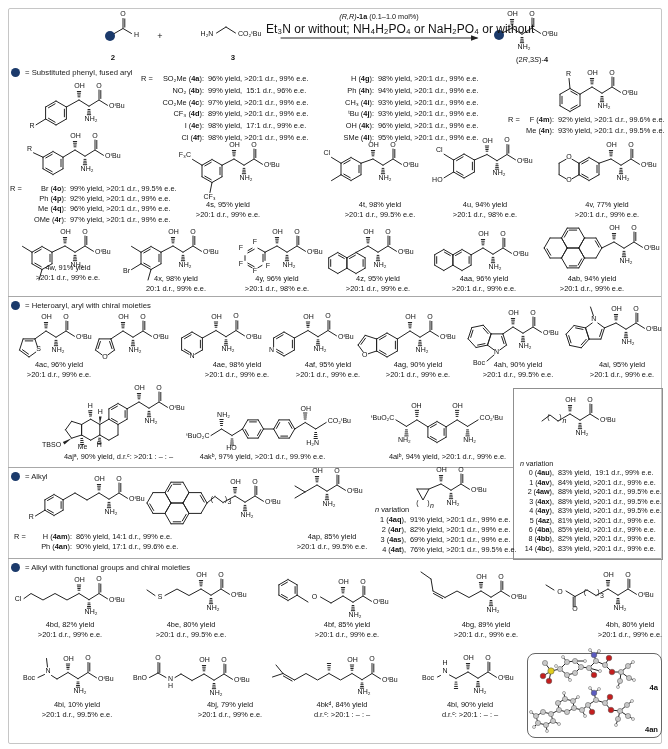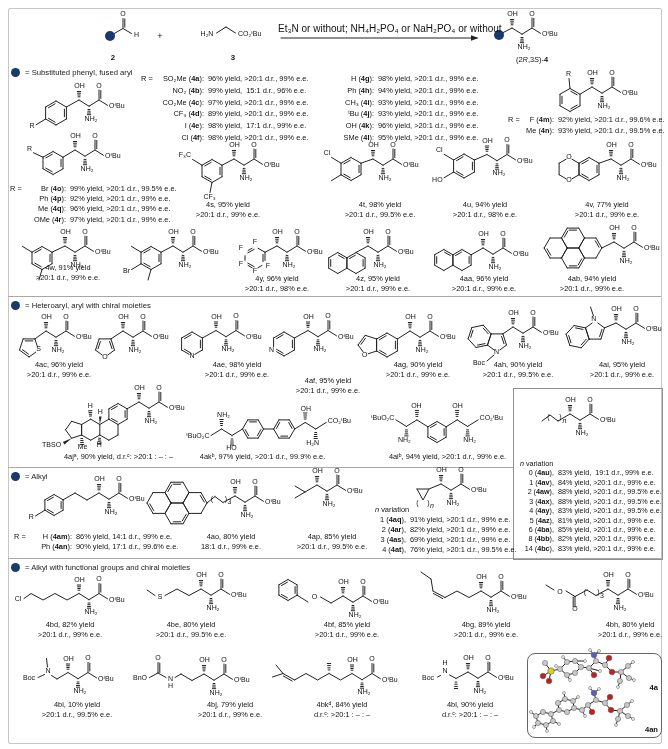--- a/index.html
+++ b/index.html
@@ -1433,21 +1433,22 @@
 <circle cx="618" cy="719" r="2.6" fill="#c8c8c8" stroke="#555555" stroke-width="0.5"></circle>
 <circle cx="592" cy="712" r="2.8" fill="#c41e1e" stroke="#555555" stroke-width="0.5"></circle>
 <circle cx="594" cy="693" r="2.8" fill="#5b5bc0" stroke="#555555" stroke-width="0.5"></circle>
 <circle cx="610" cy="697" r="2.8" fill="#c41e1e" stroke="#555555" stroke-width="0.5"></circle>
 <circle cx="611" cy="710" r="2.8" fill="#c41e1e" stroke="#555555" stroke-width="0.5"></circle>
 </g>
 </svg>
 <div class="t " style="left:103px;top:52.15px;width:20px;text-align:center;font-size:7.8px;line-height:11.7px"><b>2</b></div>
 <div class="t " style="left:150px;top:30.25px;width:20px;text-align:center;font-size:9px;line-height:13.5px"><span>+</span></div>
 <div class="t " style="left:223px;top:52.15px;width:20px;text-align:center;font-size:7.8px;line-height:11.7px"><b>3</b></div>
-<div class="t " style="left:278px;top:24.025px;width:220px;text-align:center;font-size:10px;line-height:10.95px"><span>Et₃N or without; NH₄H₂PO₄ or NaH₂PO₄ or without</span></div>
+<div class="t " style="left:269px;top:11.525px;width:220px;text-align:center;font-size:7.3px;line-height:10.95px"><i>(R,R)</i><b>-1a</b><span> (0.1–1.0 mol%)</span></div>
+<div class="t " style="left:266px;top:24.025px;width:220px;text-align:center;font-size:12px;line-height:10.95px"><span>Et₃N or without; NH₄H₂PO₄ or NaH₂PO₄ or without</span></div>
 <div class="t " style="left:472px;top:54.45px;width:120px;text-align:center;font-size:7.4px;line-height:11.100000000000001px"><span>(2</span><i>R</i><span>,3</span><i>S</i><span>)-</span><b>4</b></div>
 <div class="hdr" style="left:11px;top:68px">
       <span class="bullet"></span>
       <span>= Substituted phenyl, fused aryl</span>
     </div>
 <div class="hdr" style="left:11px;top:300.5px">
       <span class="bullet"></span>
       <span>= Heteroaryl, aryl with chiral moieties</span>
     </div>
 <div class="hdr" style="left:11px;top:471.5px">
@@ -1456,34 +1457,34 @@
     </div>
 <div class="hdr" style="left:11px;top:562.5px">
       <span class="bullet"></span>
       <span>= Alkyl with functional groups and chiral moieties</span>
     </div>
 <div class="cap" style="left:170px;top:200px;width:116px;line-height:9.6px"><div><b>4s</b><span>, 95% yield</span></div><div>&gt;20:1 d.r., 99% e.e.</div></div>
 <div class="cap" style="left:322px;top:200px;width:116px;line-height:9.6px"><div><b>4t</b><span>, 98% yield</span></div><div>&gt;20:1 d.r., 99.5% e.e.</div></div>
 <div class="cap" style="left:427px;top:200px;width:116px;line-height:9.6px"><div><b>4u</b><span>, 94% yield</span></div><div>&gt;20:1 d.r., 98% e.e.</div></div>
 <div class="cap" style="left:549px;top:200px;width:116px;line-height:9.6px"><div><b>4v</b><span>, 77% yield</span></div><div>&gt;20:1 d.r., 99% e.e.</div></div>
 <div class="cap" style="left:10px;top:263px;width:116px;line-height:9.6px"><div><b>4w</b><span>, 91% yield</span></div><div>&gt;20:1 d.r., 99% e.e.</div></div>
+<div class="cap" style="left:118px;top:274px;width:116px;line-height:9.6px"><div><b>4x</b><span>, 98% yield</span></div><div>20:1 d.r., 99% e.e.</div></div>
 <div class="cap" style="left:219px;top:274px;width:116px;line-height:9.6px"><div><b>4y</b><span>, 96% yield</span></div><div>&gt;20:1 d.r., 98% e.e.</div></div>
 <div class="cap" style="left:320px;top:274px;width:116px;line-height:9.6px"><div><b>4z</b><span>, 95% yield</span></div><div>&gt;20:1 d.r., 99% e.e.</div></div>
 <div class="cap" style="left:426px;top:274px;width:116px;line-height:9.6px"><div><b>4aa</b><span>, 96% yield</span></div><div>&gt;20:1 d.r., 99% e.e.</div></div>
 <div class="cap" style="left:534px;top:274px;width:116px;line-height:9.6px"><div><b>4ab</b><span>, 94% yield</span></div><div>&gt;20:1 d.r., 99% e.e.</div></div>
 <div class="cap" style="left:1px;top:360px;width:116px;line-height:9.6px"><div><b>4ac</b><span>, 96% yield</span></div><div>&gt;20:1 d.r., 99% e.e.</div></div>
 <div class="cap" style="left:179px;top:360px;width:116px;line-height:9.6px"><div><b>4ae</b><span>, 98% yield</span></div><div>&gt;20:1 d.r., 99% e.e.</div></div>
-<div class="cap" style="left:270px;top:376px;width:116px;line-height:9.6px"><div><b>4af</b><span>, 95% yield</span></div><div>&gt;20:1 d.r., 99% e.e.</div></div>
+<div class="cap" style="left:270px;top:360px;width:116px;line-height:9.6px"><div><b>4af</b><span>, 95% yield</span></div><div>&gt;20:1 d.r., 99% e.e.</div></div>
 <div class="cap" style="left:360px;top:360px;width:116px;line-height:9.6px"><div><b>4ag</b><span>, 90% yield</span></div><div>&gt;20:1 d.r., 99% e.e.</div></div>
 <div class="cap" style="left:468px;top:360px;width:100px;line-height:9.6px"><div><b>4ah</b><span>, 90% yield</span></div><div>&gt;20:1 d.r., 99.5% e.e.</div></div>
 <div class="cap" style="left:570px;top:360px;width:104px;line-height:9.6px"><div><b>4ai</b><span>, 95% yield</span></div><div>&gt;20:1 d.r., 99% e.e.</div></div>
 <div class="cap" style="left:46px;top:452px;width:145px;line-height:9.6px"><div><b>4ajᵃ</b><span>, 90% yield, d.r.ᶜ: &gt;20:1 : – : –</span></div></div>
 <div class="cap" style="left:170px;top:452px;width:185px;line-height:9.6px"><div><b>4akᵇ</b><span>, 97% yield, &gt;20:1 d.r., 99.9% e.e.</span></div></div>
 <div class="cap" style="left:360px;top:452px;width:175px;line-height:9.6px"><div><b>4alᵇ</b><span>, 94% yield, &gt;20:1 d.r., 99% e.e.</span></div></div>
-<div class="cap" style="left:173px;top:532px;width:116px;line-height:9.6px"><div><b>4ao</b><span>, 80% yield</span></div><div>18:1 d.r., 99% e.e.</div></div>
 <div class="cap" style="left:274px;top:532px;width:116px;line-height:9.6px"><div><b>4ap</b><span>, 85% yield</span></div><div>&gt;20:1 d.r., 99.5% e.e.</div></div>
 <div class="cap" style="left:12px;top:620px;width:116px;line-height:9.6px"><div><b>4bd</b><span>, 82% yield</span></div><div>&gt;20:1 d.r., 99% e.e.</div></div>
 <div class="cap" style="left:133px;top:620px;width:116px;line-height:9.6px"><div><b>4be</b><span>, 80% yield</span></div><div>&gt;20:1 d.r., 99.5% e.e.</div></div>
 <div class="cap" style="left:289px;top:620px;width:116px;line-height:9.6px"><div><b>4bf</b><span>, 85% yield</span></div><div>&gt;20:1 d.r., 99% e.e.</div></div>
 <div class="cap" style="left:428px;top:620px;width:116px;line-height:9.6px"><div><b>4bg</b><span>, 89% yield</span></div><div>&gt;20:1 d.r., 99% e.e.</div></div>
 <div class="cap" style="left:575px;top:620px;width:110px;line-height:9.6px"><div><b>4bh</b><span>, 80% yield</span></div><div>&gt;20:1 d.r., 99% e.e.</div></div>
 <div class="cap" style="left:19px;top:700px;width:116px;line-height:9.6px"><div><b>4bi</b><span>, 10% yield</span></div><div>&gt;20:1 d.r., 99.5% e.e.</div></div>
 <div class="cap" style="left:172px;top:700px;width:116px;line-height:9.6px"><div><b>4bj</b><span>, 79% yield</span></div><div>&gt;20:1 d.r., 99% e.e.</div></div>
 <div class="cap" style="left:284px;top:700px;width:116px;line-height:9.6px"><div><b>4bkᵈ</b><span>, 84% yield</span></div><div>d.r.ᶜ: &gt;20:1 : – : –</div></div>
 <div class="cap" style="left:412px;top:700px;width:116px;line-height:9.6px"><div><b>4bl</b><span>, 90% yield</span></div><div>d.r.ᶜ: &gt;20:1 : – : –</div></div>

